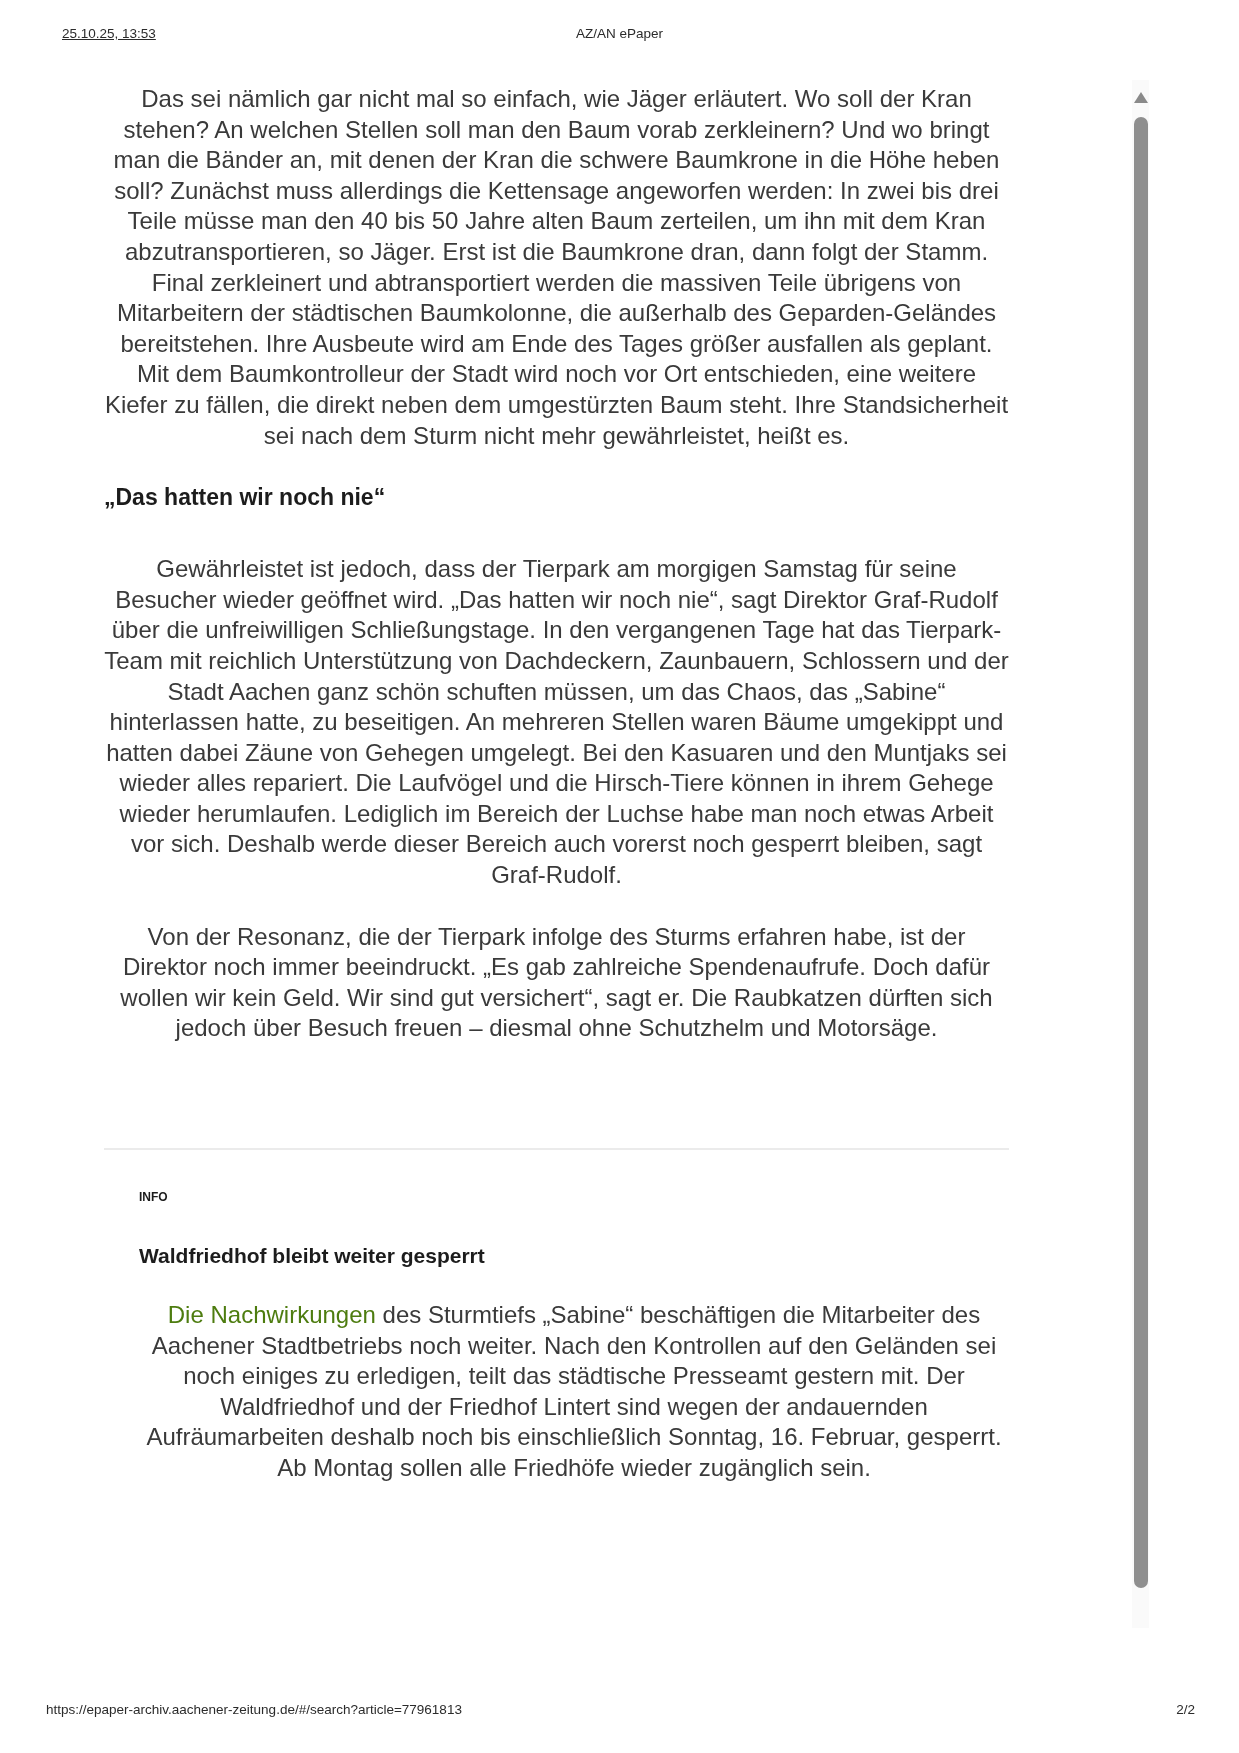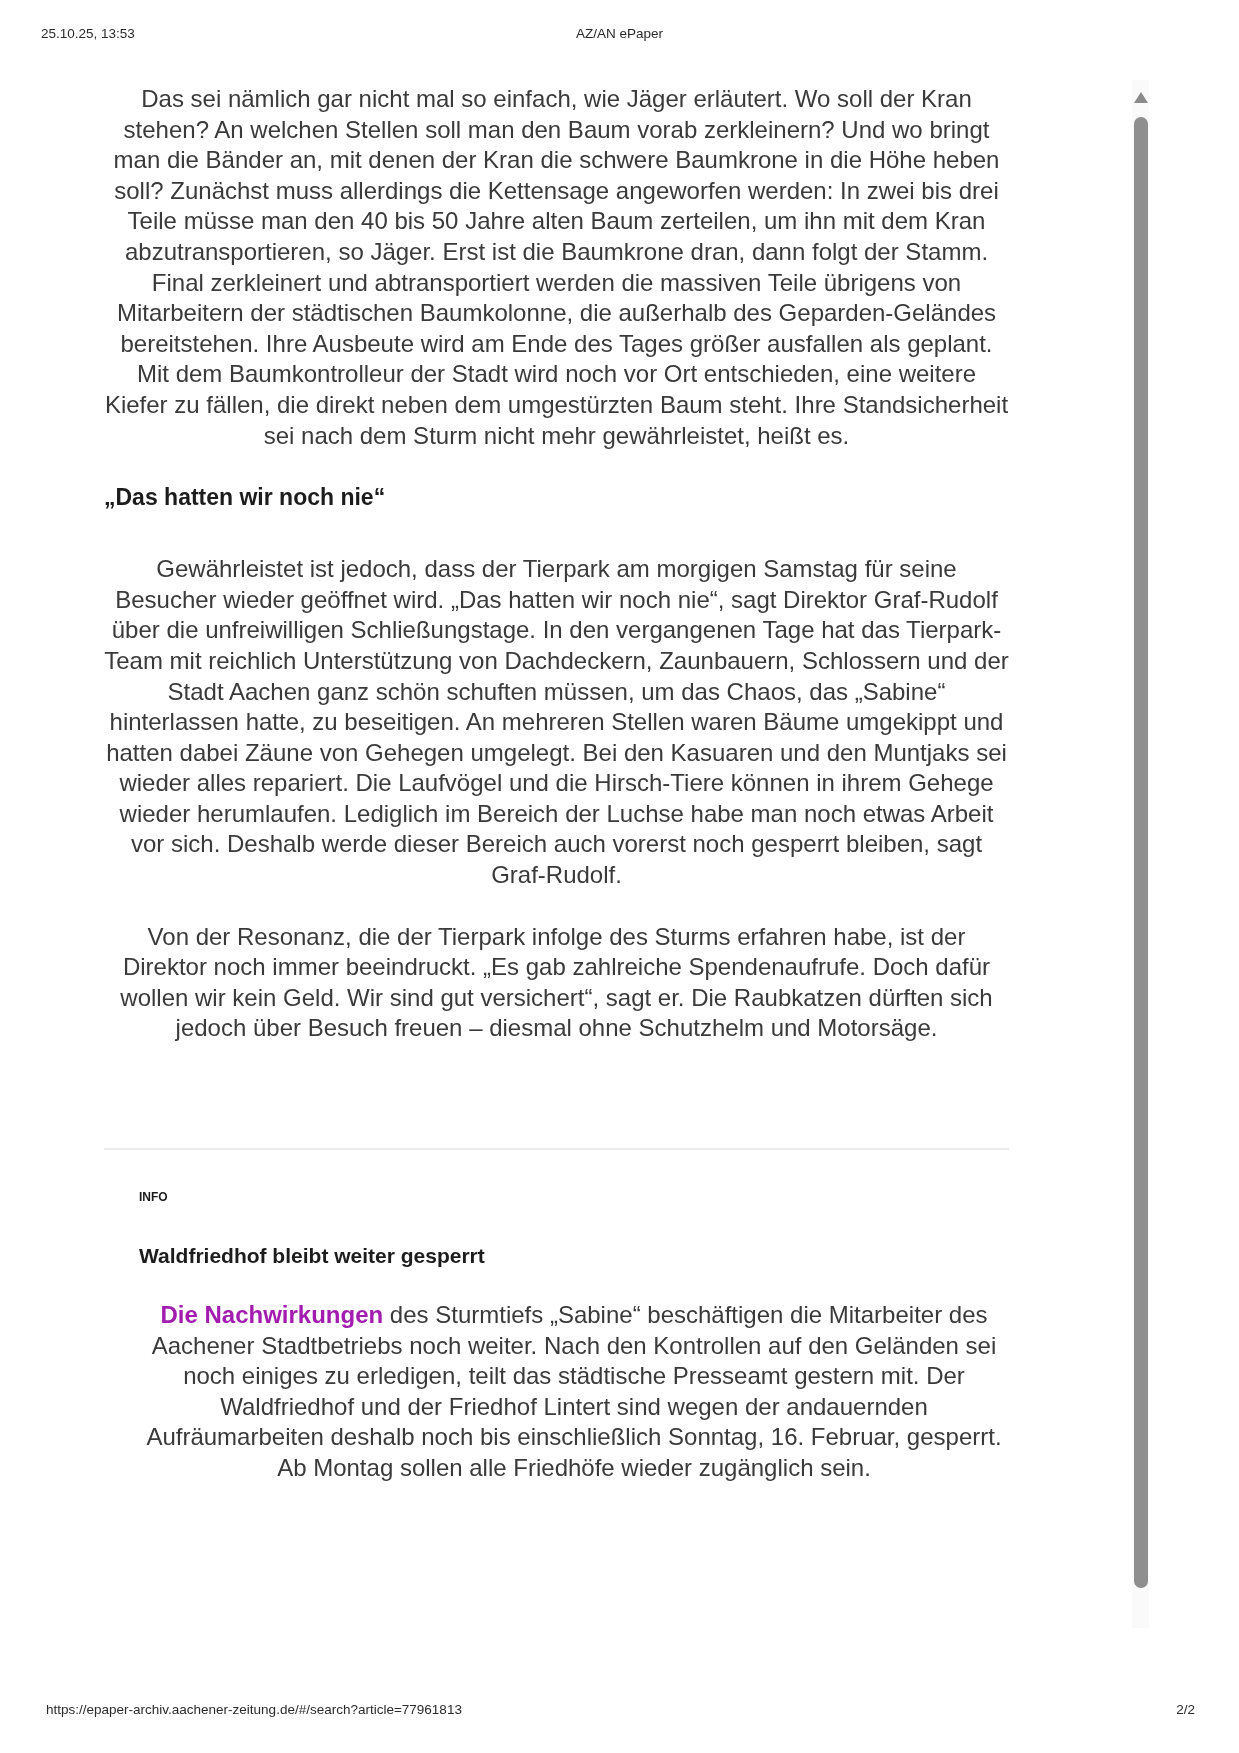--- a/index.html
+++ b/index.html
@@ -1,36 +1,36 @@
 <!DOCTYPE html>
 <html lang="de"><head>
 <meta charset="utf-8">
 <style>
   * { margin:0; padding:0; box-sizing:border-box; }
   html,body { width:1239px; height:1753px; background:#ffffff; overflow:hidden; }
   body { font-family:"Liberation Sans","DejaVu Sans",sans-serif; color:#3a3a3a; position:relative; }
 
   
   .print-header { position:absolute; top:26px; left:0; width:1239px; height:20px; font-size:13.5px; color:#2b2b2b; }
-  .print-header .dt { position:absolute; left:41px; top:0; }
+  .print-header .dt { position:absolute; left:62px; top:0;text-decoration:underline; }
   .print-header .title { position:absolute; left:0; width:100%; text-align:center; top:0; }
 
   
   .content { position:absolute; top:84px; left:104px; width:905px; }
   .content p { font-size:24px; line-height:30.6px; color:#3a3a3a; margin:0 0 31px 0; text-align:center; }
   h2.section-heading { font-size:23px; line-height:30px; font-weight:bold; color:#1c1c1c; margin:8px 0 42px 0; }
 
   .divider { border:none; height:2px; background:#ebebeb; margin:104px 0 0 0; width:905px; }
 
   
   .info-box { padding-left:35px; margin-top:40px; }
   .info-label { font-size:12px; font-weight:bold; color:#1c1c1c; }
   .info-heading { font-size:21px; font-weight:bold; color:#1c1c1c; margin-top:40px; }
   .info-box p { margin:32px 0 0 0; }
-  .lead-bold { font-weight:bold; color:#a21caf; }
+  .lead-bold { font-weight:normal; color:#4d7c0f; }
 
   
   .scrollbar-track { position:absolute; left:1132px; top:80px; width:17px; height:1548px; background:#fafafa; }
   .scrollbar-arrow-up { position:absolute; left:1134px; top:92px; width:0; height:0;
       border-left:7px solid transparent; border-right:7px solid transparent; border-bottom:11px solid #8a8a8a; }
   .scrollbar-thumb { position:absolute; left:1134px; top:117px; width:14px; height:1471px; background:#8f8f8f; border-radius:8px; }
 
   
   .print-footer { position:absolute; top:1702px; left:0; width:1239px; height:20px; font-size:13.5px; color:#2b2b2b; }
   .print-footer .url { position:absolute; left:46px; top:0; }

